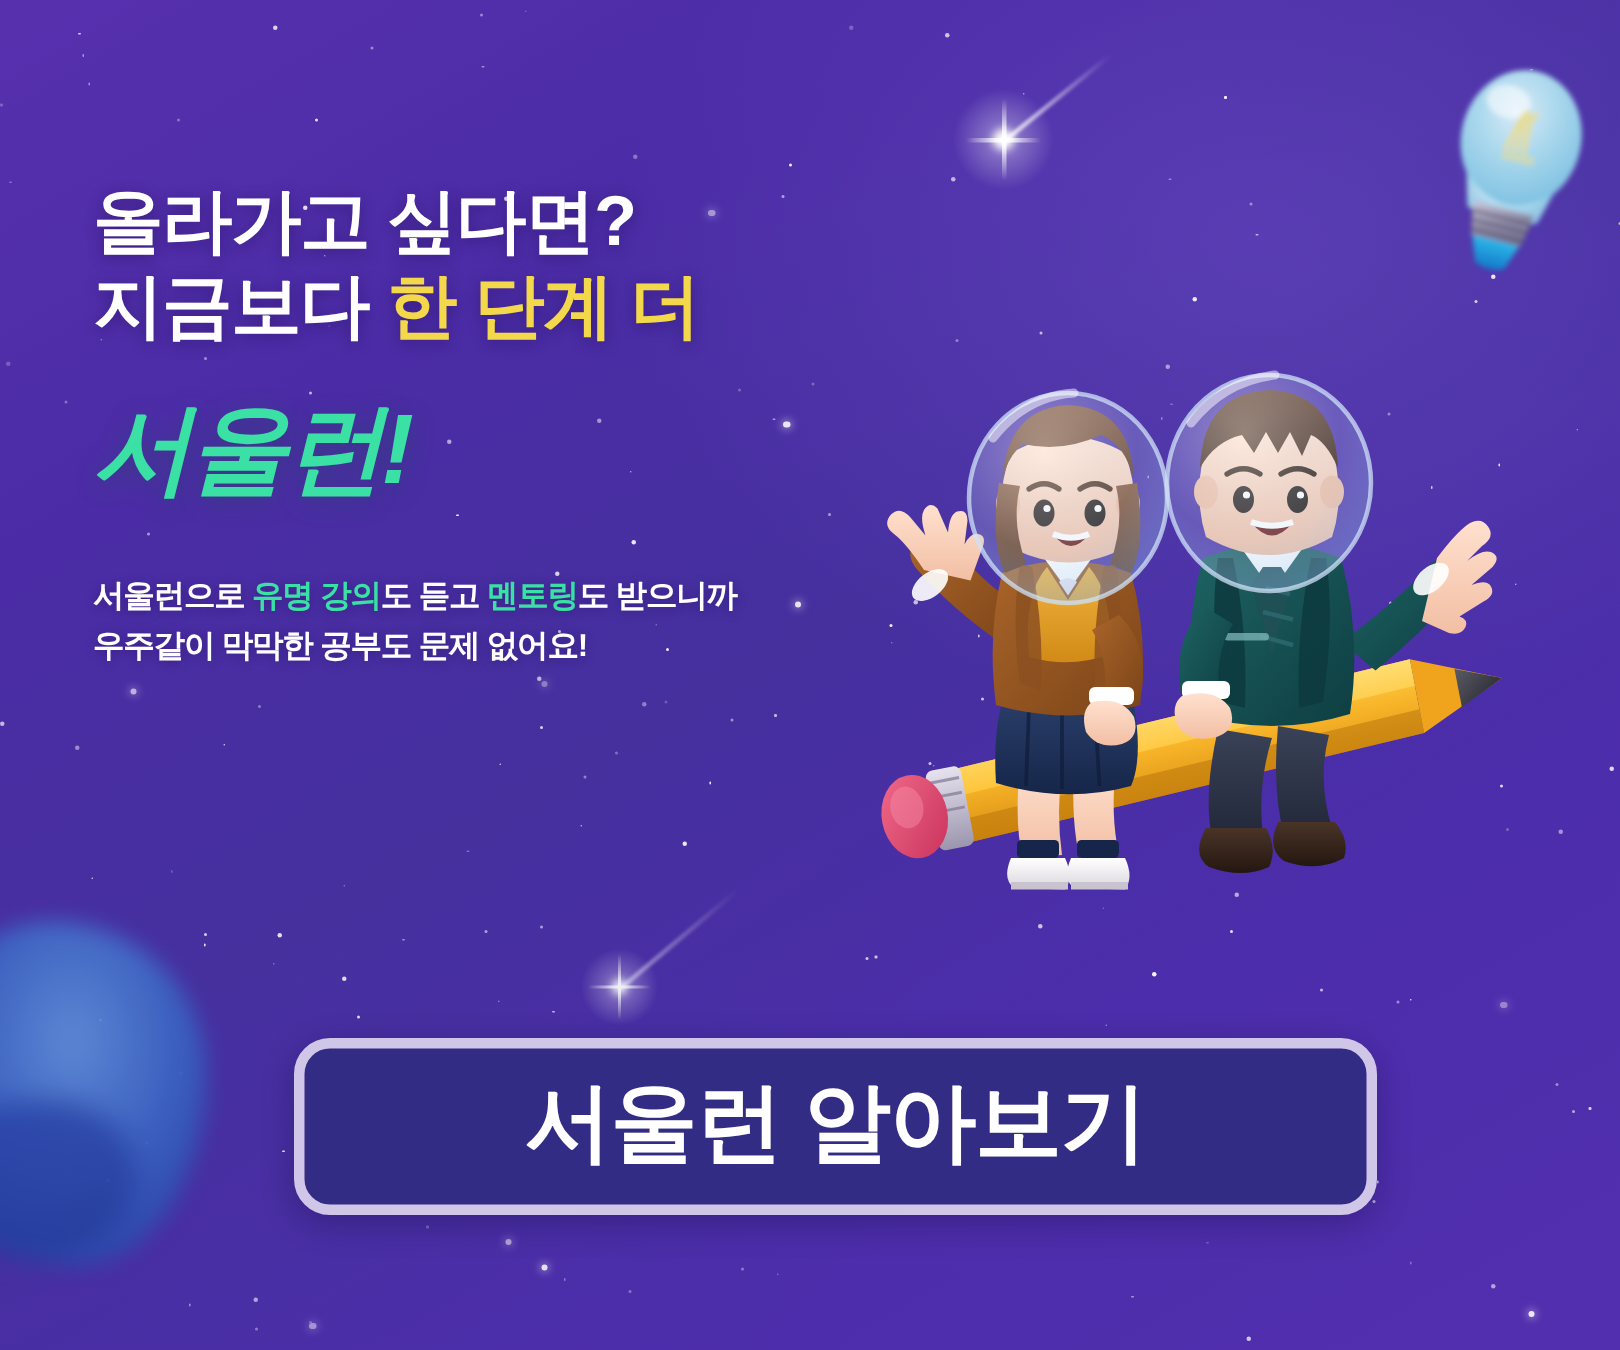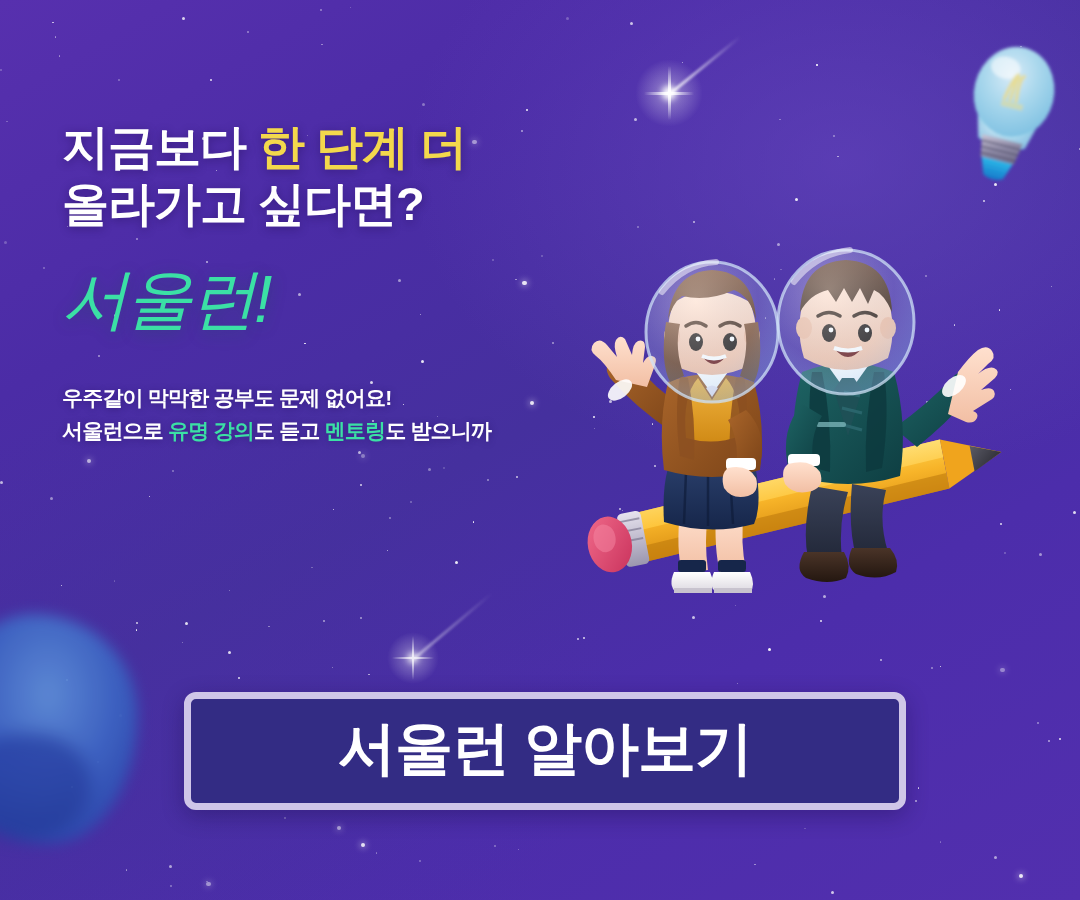--- a/index.html
+++ b/index.html
@@ -95,21 +95,21 @@
     font-weight:700;
     letter-spacing:-0.5px;
     color:#FFFFFF;
     text-shadow:0 1px 6px rgba(30,10,80,0.4);
     white-space:nowrap;
   }
 
   .brand {
     margin-top:22px;
     font-size:66px;
-    font-weight:400;
+    font-weight:700;
     letter-spacing:-2px;
     color:#3BE0A5;
     font-style:italic;
     text-shadow:0 3px 16px rgba(20,90,70,0.35);
     white-space:nowrap;
   }
 
   .desc {
     margin-top:36px;
     font-size:21px;
@@ -118,23 +118,23 @@
     letter-spacing:-0.8px;
     color:#FFFFFF;
     text-shadow:0 1px 7px rgba(30,10,80,0.4);
     white-space:nowrap;
   }
   .desc .hl { color:#3BE0A5; }
 
   
   #cta {
     position:absolute;
-    left:184px; top:692px;
+    left:196px; top:692px;
     width:722px; height:118px;
-    border-radius:12px;
+    border-radius:24px;
     border:7px solid #CFC6E8;
     background:#332C84;
     display:flex; align-items:center; justify-content:center;
     cursor:pointer;
     box-shadow:0 6px 22px rgba(20,8,60,0.32);
   }
   #cta .label {
     font-size:58px;
     font-weight:800;
     letter-spacing:-1px;
@@ -583,34 +583,34 @@
       <path d="M258 152 q14 5 28 0" stroke="#FFFFFF" stroke-width="4" fill="none"></path>
 
       <ellipse cx="270" cy="126" rx="68" ry="72" fill="url(#helmetG)"></ellipse>
       <ellipse cx="270" cy="126" rx="68" ry="72" fill="none" stroke="#CFE2F7" stroke-width="3" opacity="0.75"></ellipse>
       <path d="M218 86 q22 -28 56 -32" stroke="#FFFFFF" stroke-width="6" fill="none" opacity="0.5" stroke-linecap="round"></path>
     </g>
   </svg>
 
   <div id="copy">
 
+    <div class="headline">올라가고 싶다면?</div>
+
     <div class="headline">
       <span>지금보다 </span><span class="accent">한 단계 더</span>
     </div>
 
-    <div class="headline">올라가고 싶다면?</div>
-
 
     <div class="brand">서울런!</div>
 
     <div class="desc">
-      <div>우주같이 막막한 공부도 문제 없어요!</div>
       <div>
         <span>서울런으로 </span><span class="hl">유명 강의</span><span>도 듣고 </span><span class="hl">멘토링</span><span>도 받으니까</span>
       </div>
+      <div>우주같이 막막한 공부도 문제 없어요!</div>
     </div>
   </div>
 
   <div id="cta">
     <span class="label">서울런 알아보기</span>
   </div>
 
 </div>
 
 </body></html>

